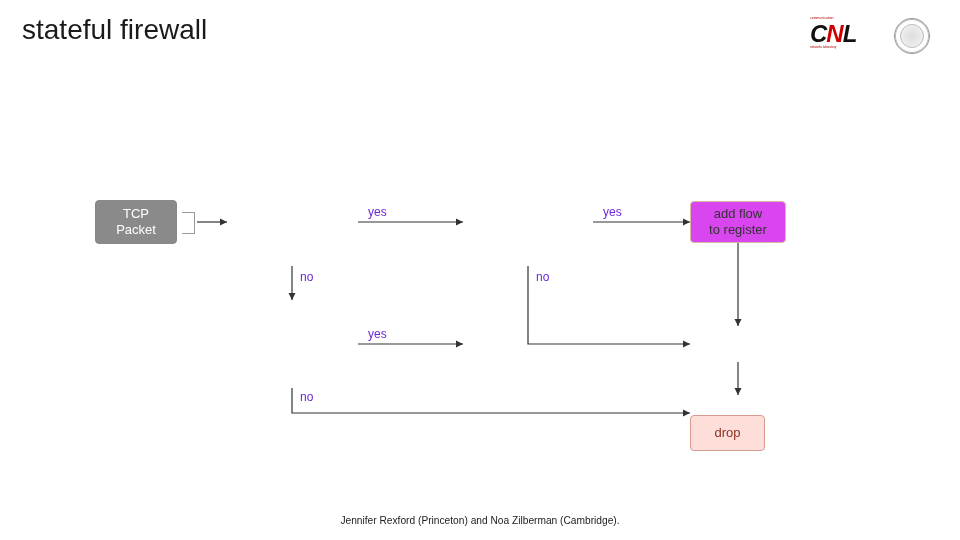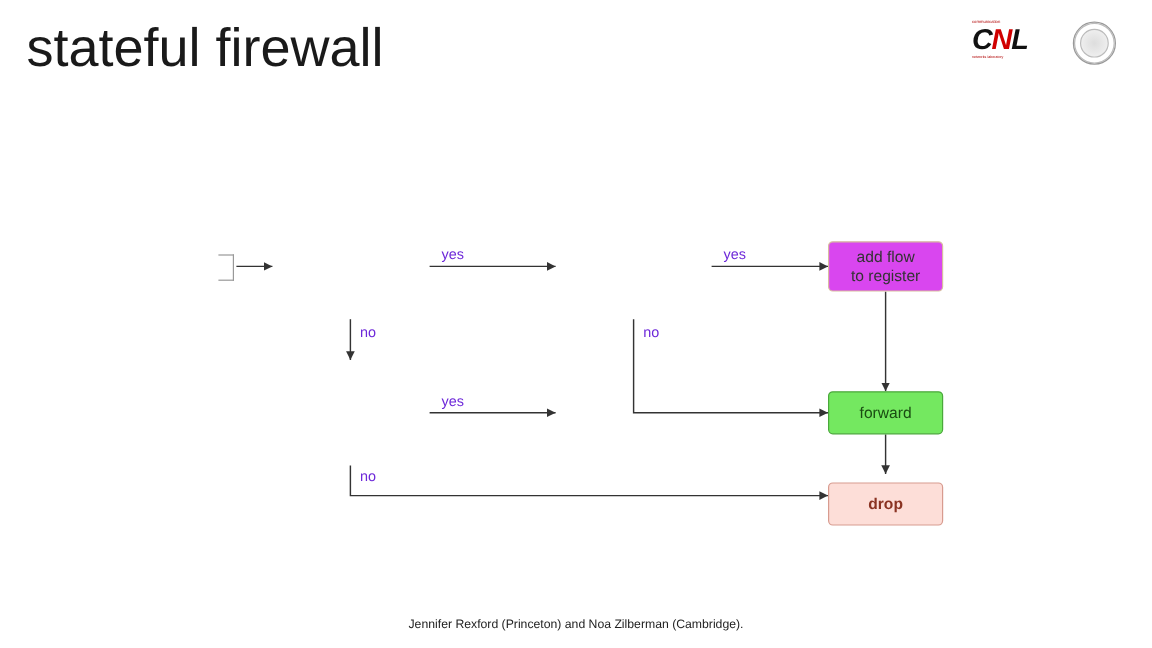--- a/index.html
+++ b/index.html
@@ -10,21 +10,21 @@
     background: #ffffff;
     font-family: "Segoe UI", Arial, sans-serif;
     color: #222;
     position: relative;
     overflow: hidden;
   }
   .title {
     position: absolute;
     top: 14px;
     left: 22px;
-    font-size: 45px;
+    font-size: 28px;
     font-weight: 300;
     font-family: "Segoe UI Light", "Segoe UI", Arial, sans-serif;
     color: #1a1a1a;
   }
   .logos {
     position: absolute;
     top: 16px;
     right: 30px;
     display: flex;
     align-items: center;
@@ -229,32 +229,33 @@
 
     <line x1="292" y1="266" x2="292" y2="300" marker-end="url(#ah)"></line>
 
     <polyline points="528,266 528,344 690,344" marker-end="url(#ah)"></polyline>
 
     <line x1="358" y1="344" x2="463" y2="344" marker-end="url(#ah)"></line>
 
     <polyline points="292,388 292,413 690,413" marker-end="url(#ah)"></polyline>
   </svg>
 
+  <div class="node start" style="left:95px; top:200px; width:82px; height:44px; white-space:pre-line;">TCP
+Packet</div>
 
   <div class="bracket" style="left:182px; top:212px; height:20px;"></div>
 
 
 
 
   <div class="node process" style="left:690px; top:201px; width:96px; height:42px; white-space:pre-line;">add flow
 to register</div>
 
-  <div class="node process green" style="left:690px; top:326px; width:96px; height:36px;">forward</div>
-
-  <div class="node process red" style="left:690px; top:402px; width:96px; height:36px;font-weight:bold;">drop</div>
+
+  <div class="node process red" style="left:690px; top:415px; width:75px; height:36px;">drop</div>
 
   <div class="edge-label" style="left:368px; top:205px;">yes</div>
   <div class="edge-label" style="left:300px; top:270px;">no</div>
   <div class="edge-label" style="left:603px; top:205px;">yes</div>
   <div class="edge-label" style="left:536px; top:270px;">no</div>
   <div class="edge-label" style="left:368px; top:327px;">yes</div>
   <div class="edge-label" style="left:300px; top:390px;">no</div>
 
 </div>
 

